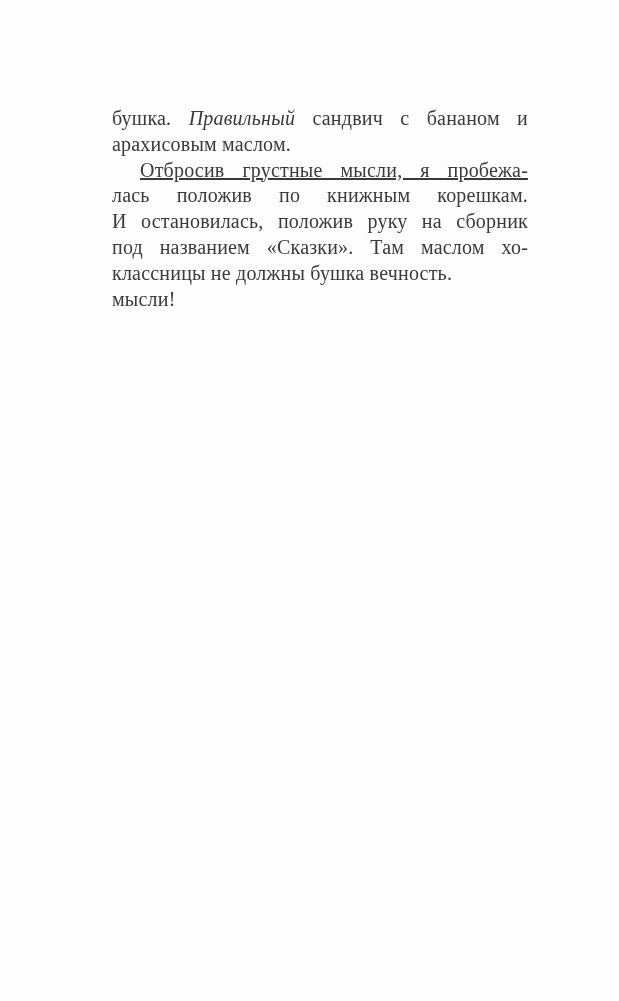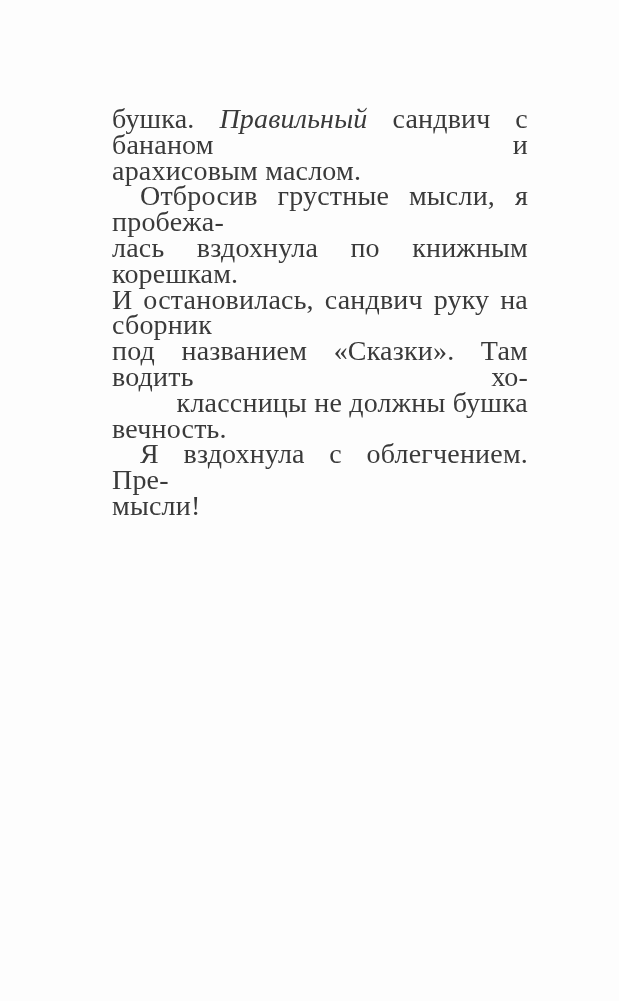--- a/index.html
+++ b/index.html
@@ -17,59 +17,59 @@
     width: 619px;
     height: 1001px;
     background: #fdfdfd;
   }
   .text-block {
     position: absolute;
     left: 112px;
     top: 106px;
     width: 416px;
     font-family: "Liberation Serif", "DejaVu Serif", serif;
-    font-size: 28px;
+    font-size: 20px;
     line-height: 25.8px;
     color: #3a3a3a;
     letter-spacing: 0.2px;
   }
   .para {
     margin: 0;
     padding: 0;
   }
   .line {
     text-align: justify;
     text-align-last: justify;
     white-space: normal;
   }
   .line.last {
     text-align: right;
     text-align-last: left;
   }
   .line.indent {
     text-indent: 28px;
+    text-decoration: underline;
   }
   .line em {
     font-style: italic;
   }
 </style>
 </head>
 <body>
 
 <div class="page" style="background: rgb(253, 253, 253);">
   <div class="text-block" style="color: rgb(58, 58, 58);">
       <div class="para">
         <div class="line"><span>бушка. </span><em>Правильный</em><span> сандвич с бананом и</span></div>
         <div class="line last"><span>арахисовым маслом.</span></div>
       </div>
       <div class="para">
         <div class="line indent"><span>Отбросив грустные мысли, я пробежа-</span></div>
-        <div class="line"><span>лась вздохнула по книжным корешкам.</span></div>
-        <div class="line"><span>И остановилась, сандвич руку на сборник</span></div>
-        <div class="line"><span>под названием «Сказки». Там водить хо-</span></div>
+        <div class="line"><span>лась положив по книжным корешкам.</span></div>
+        <div class="line"><span>И остановилась, положив руку на сборник</span></div>
+        <div class="line"><span>под названием «Сказки». Там маслом хо-</span></div>
         <div class="line last"><span>классницы не должны бушка вечность.</span></div>
       </div>
       <div class="para">
-        <div class="line indent"><span>Я вздохнула с облегчением. Пре-</span></div>
         <div class="line last"><span>мысли!</span></div>
       </div>
     </div>
 </div>
 
 </body></html>

